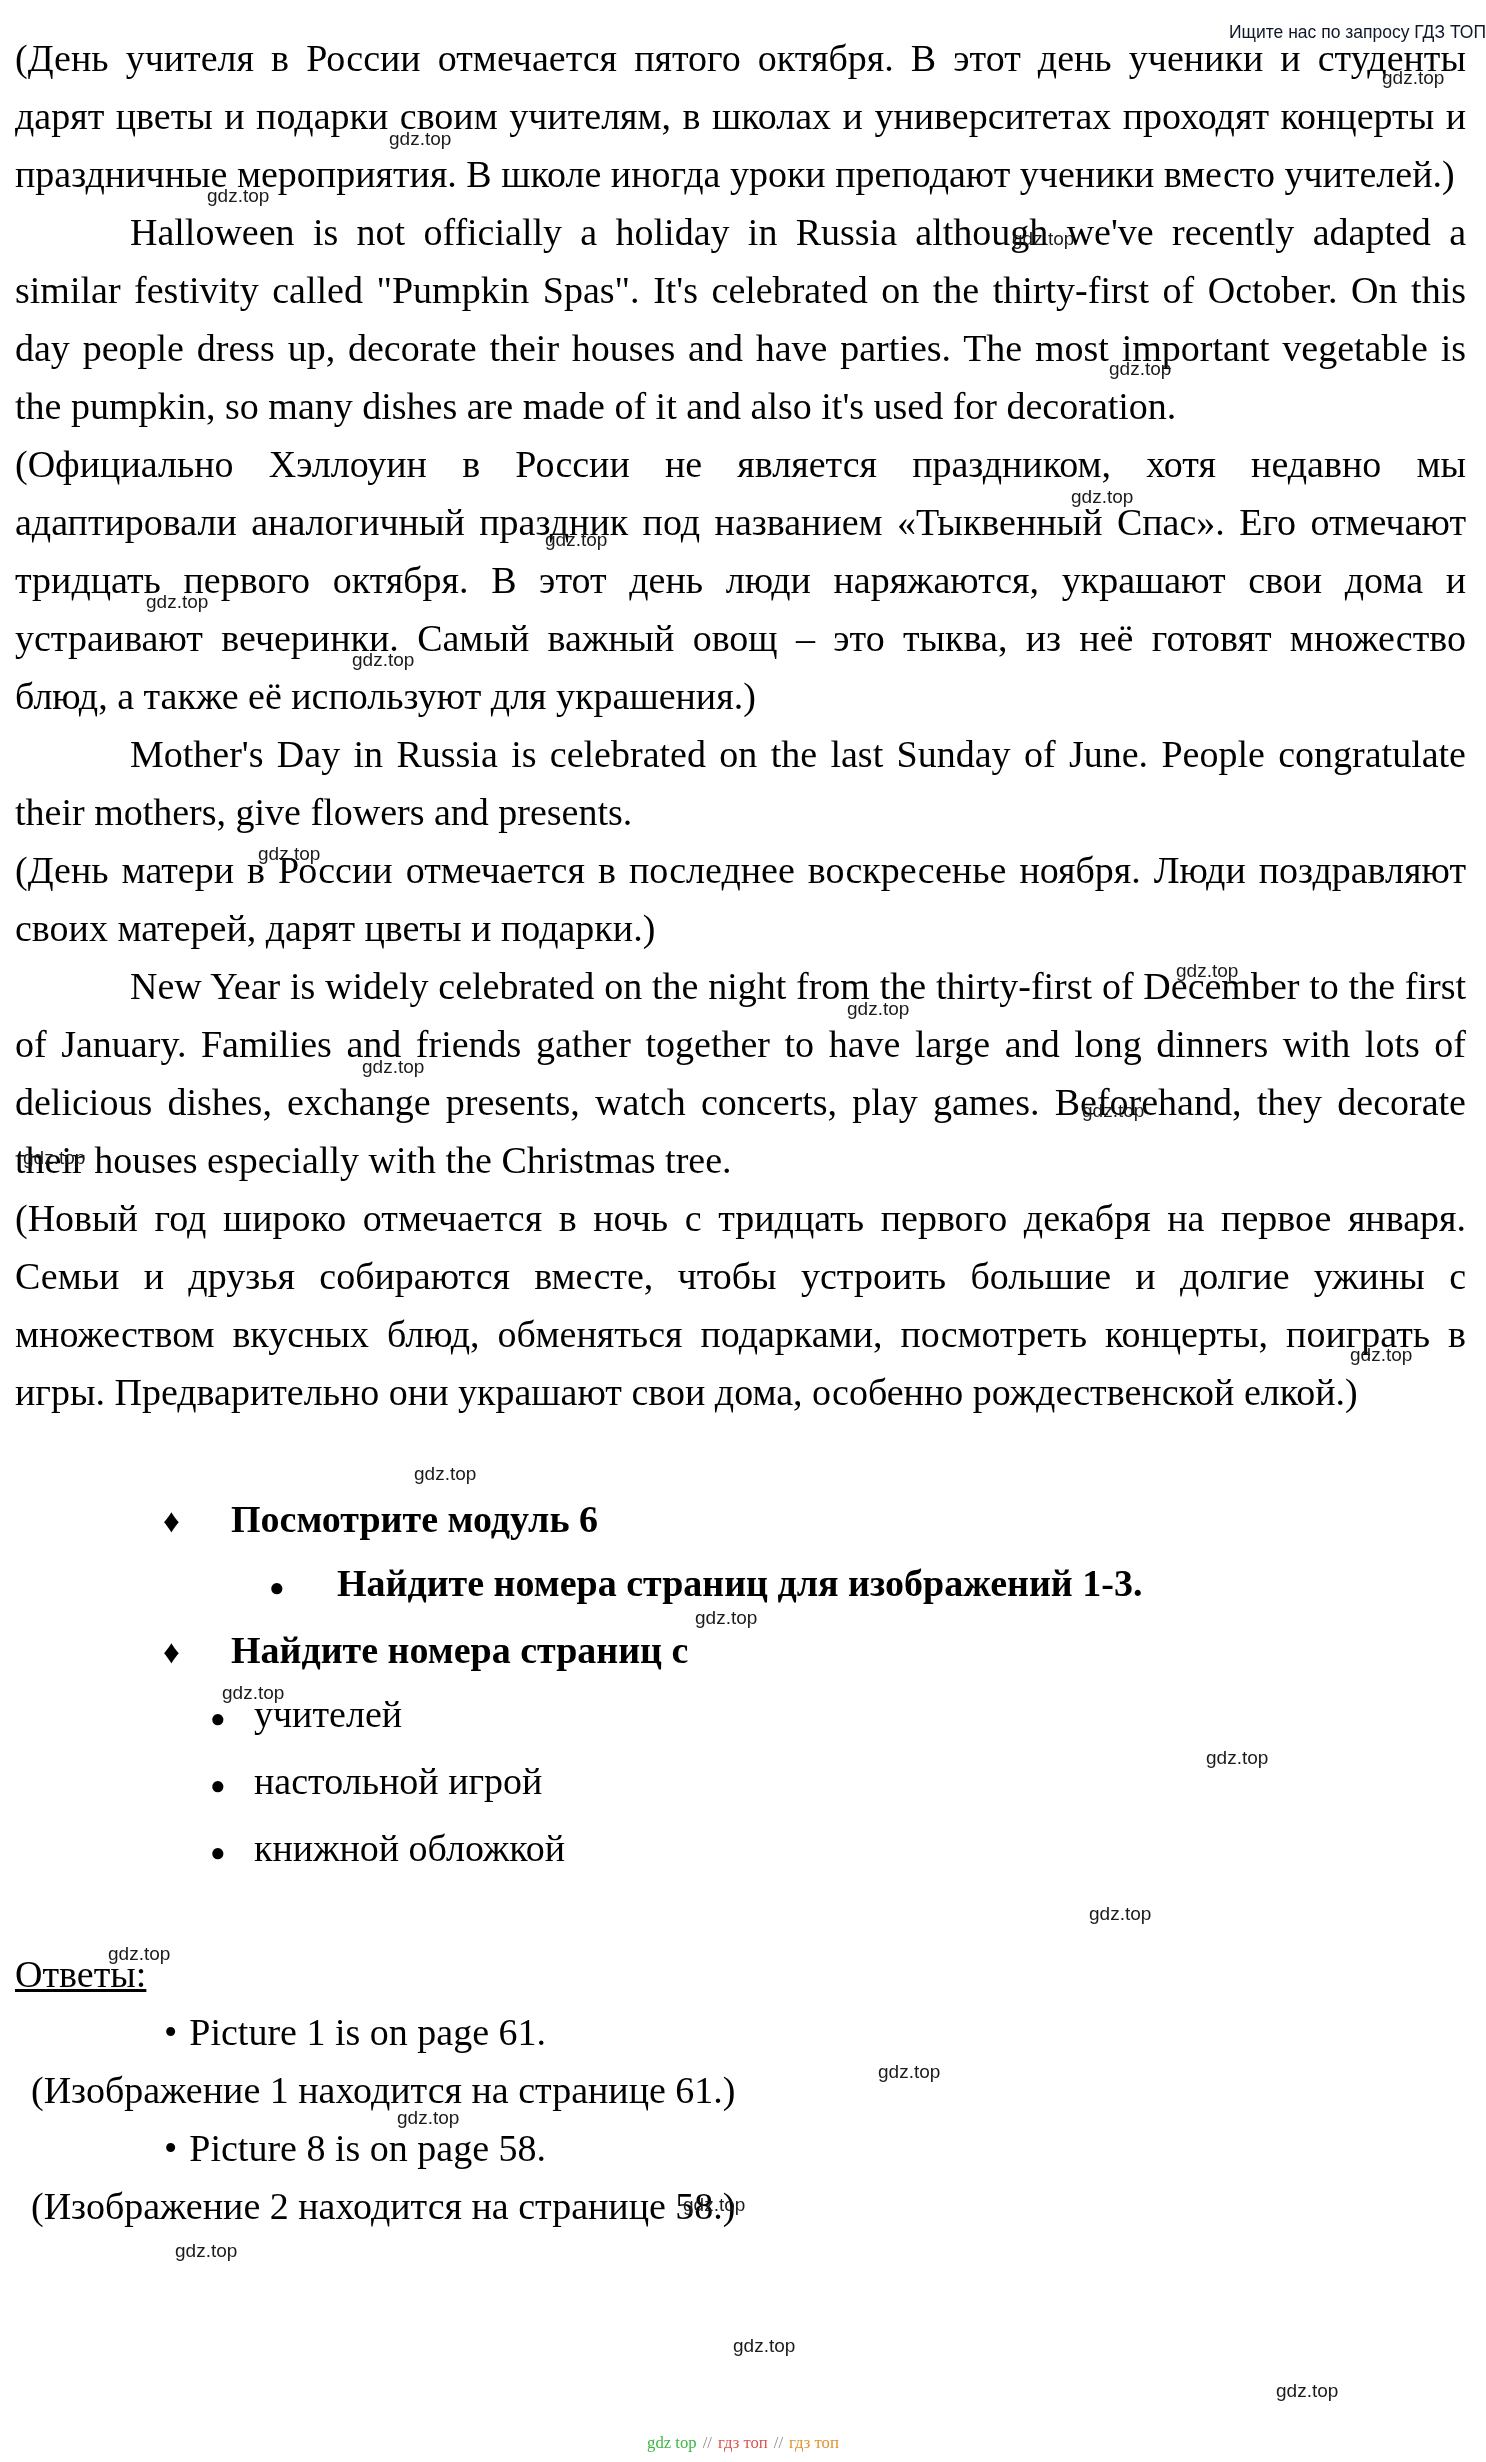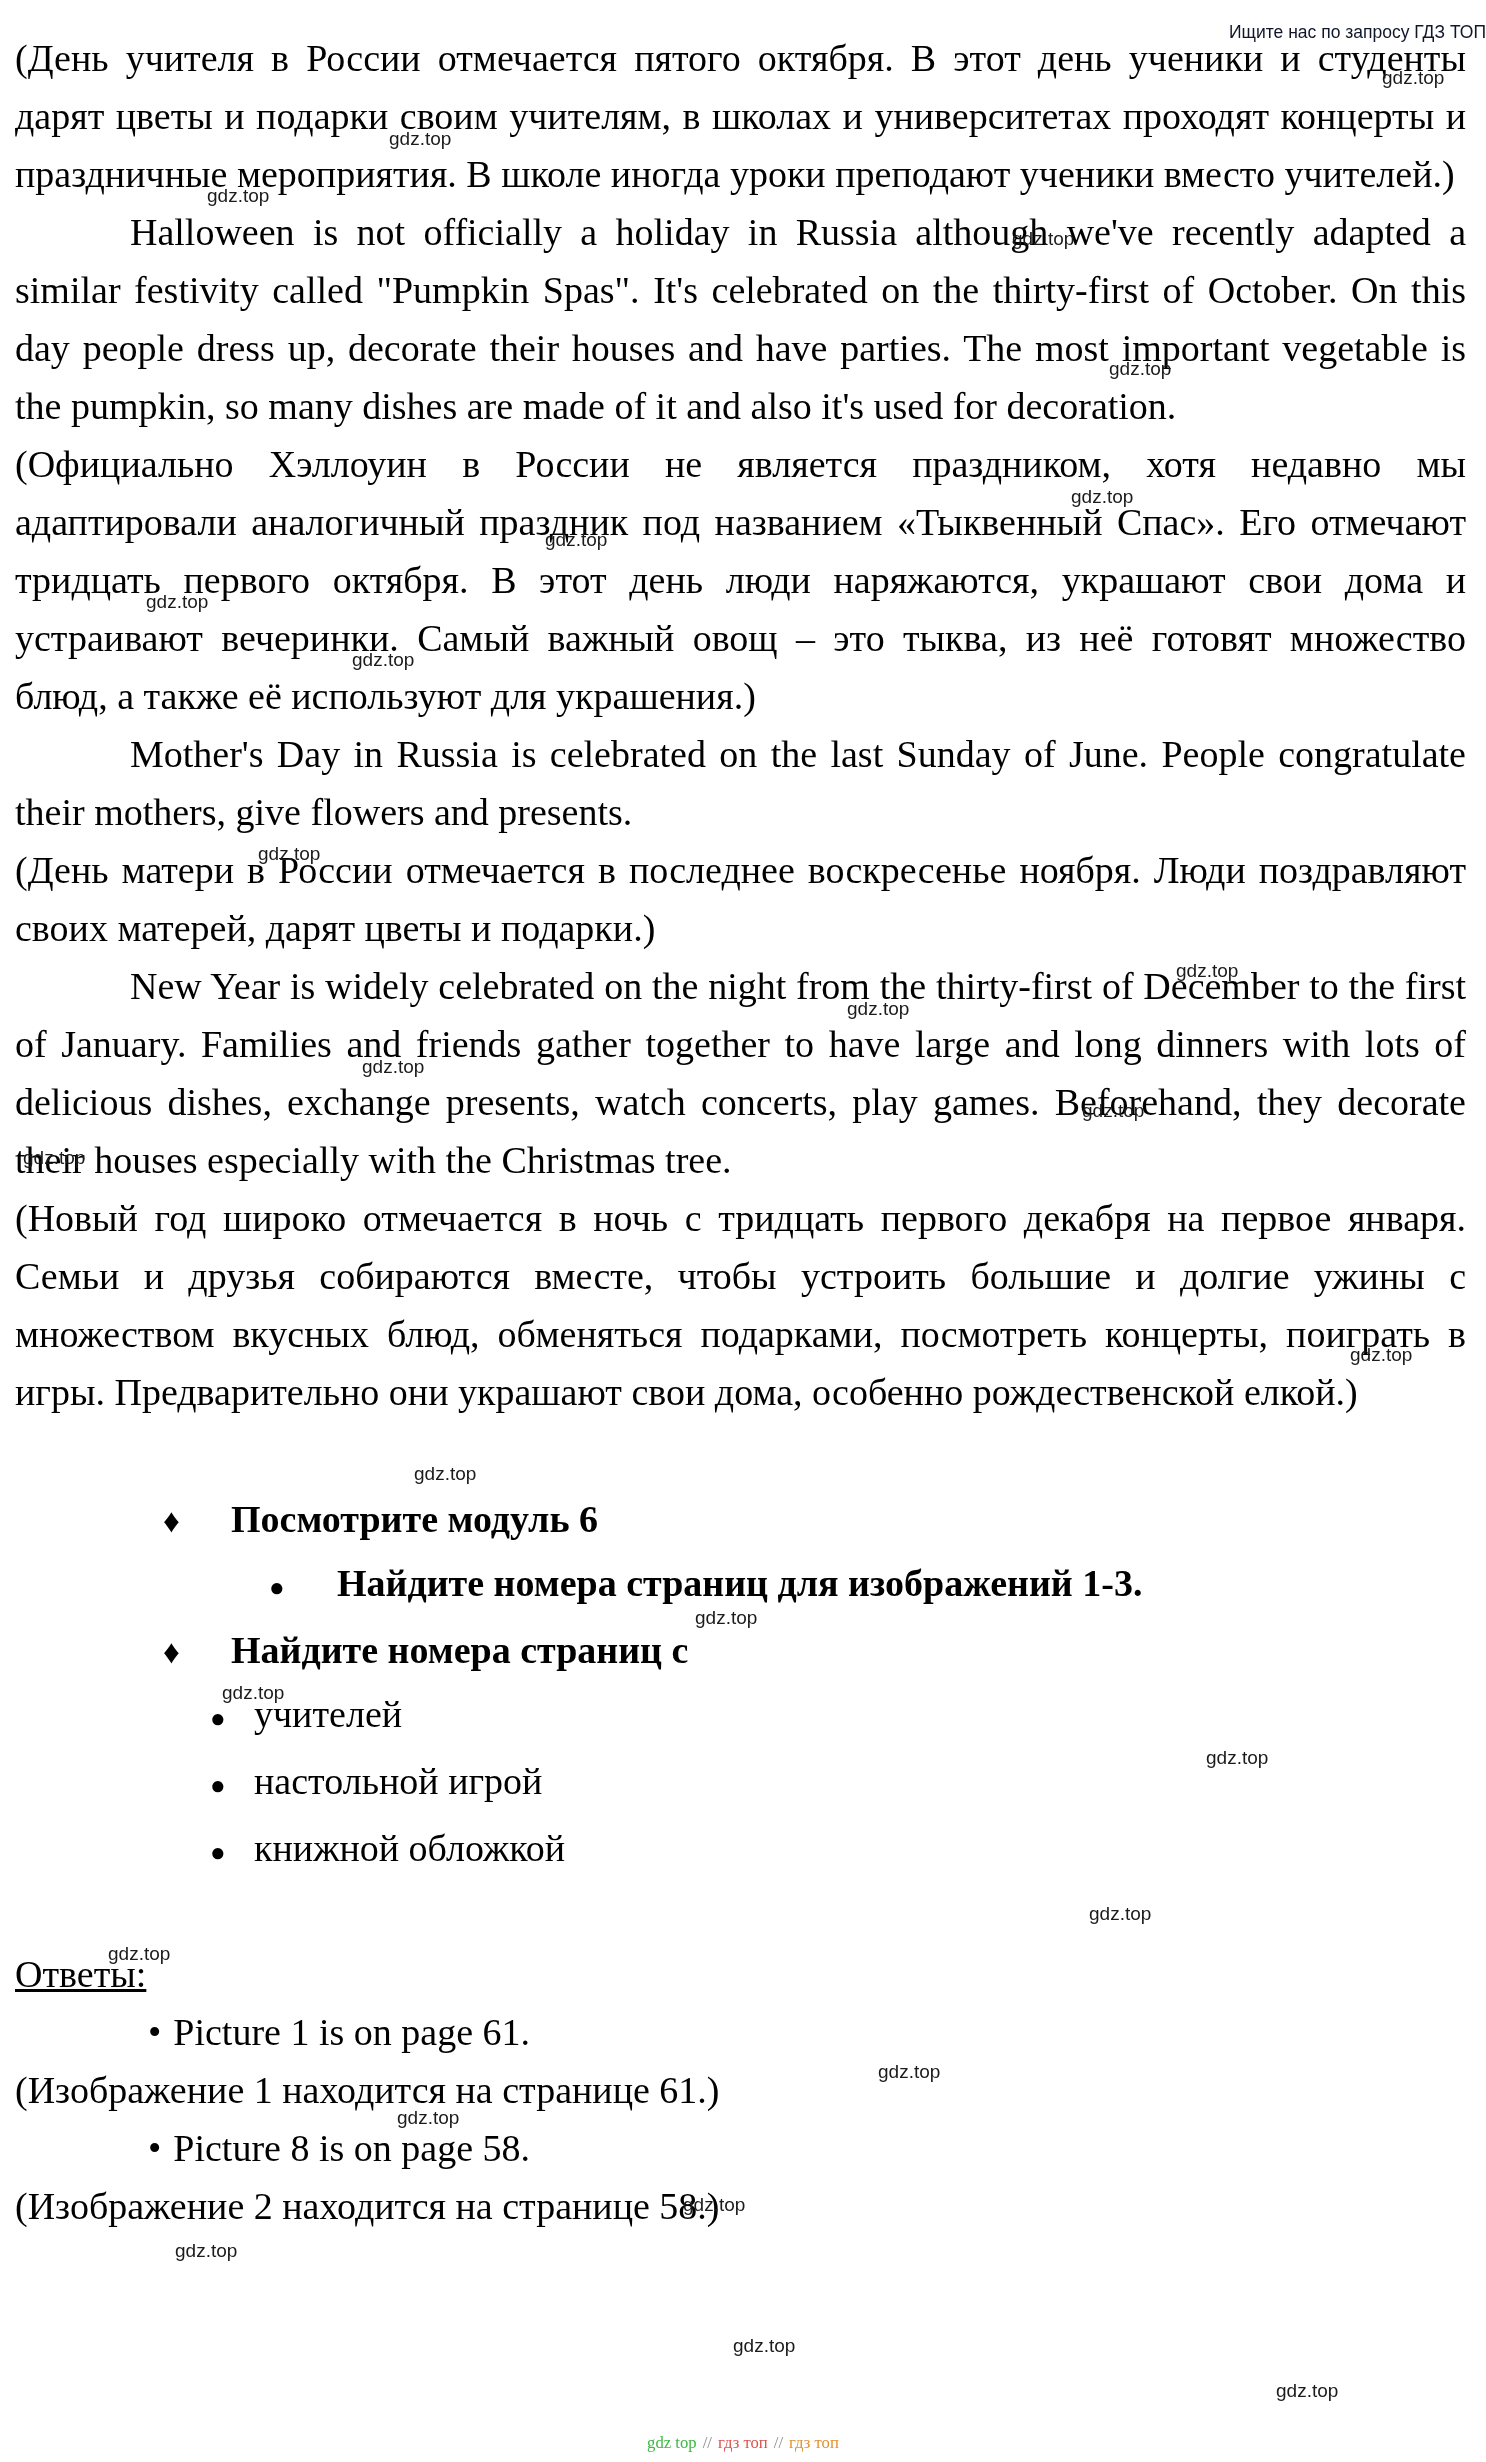--- a/index.html
+++ b/index.html
@@ -50,21 +50,21 @@
   .task .marker.circle  { font-size: 26px; }
   .task-text.bold { font-weight: 700; margin-left: 24px; }
 
   .answers { margin-top: 61px; }
   .answers-title {
     font-size: 38px;
     line-height: 58px;
     text-decoration: underline;
     display: inline-block;
   }
-  .answer { font-size: 38px; line-height: 58px; }
+  .answer { font-size: 38px; line-height: 58px; margin-left: 16px; }
   .answer.en { padding-left: 133px; }
   .answer .dot { margin-right: 12px; }
 
   .wm-layer { position: absolute; left: 0; top: 0; right: 0; bottom: 0; pointer-events: none; }
   .wm {
     position: absolute;
     font-family: "Liberation Sans", sans-serif;
     font-size: 19px;
     color: #1b1b1b;
     white-space: nowrap;

